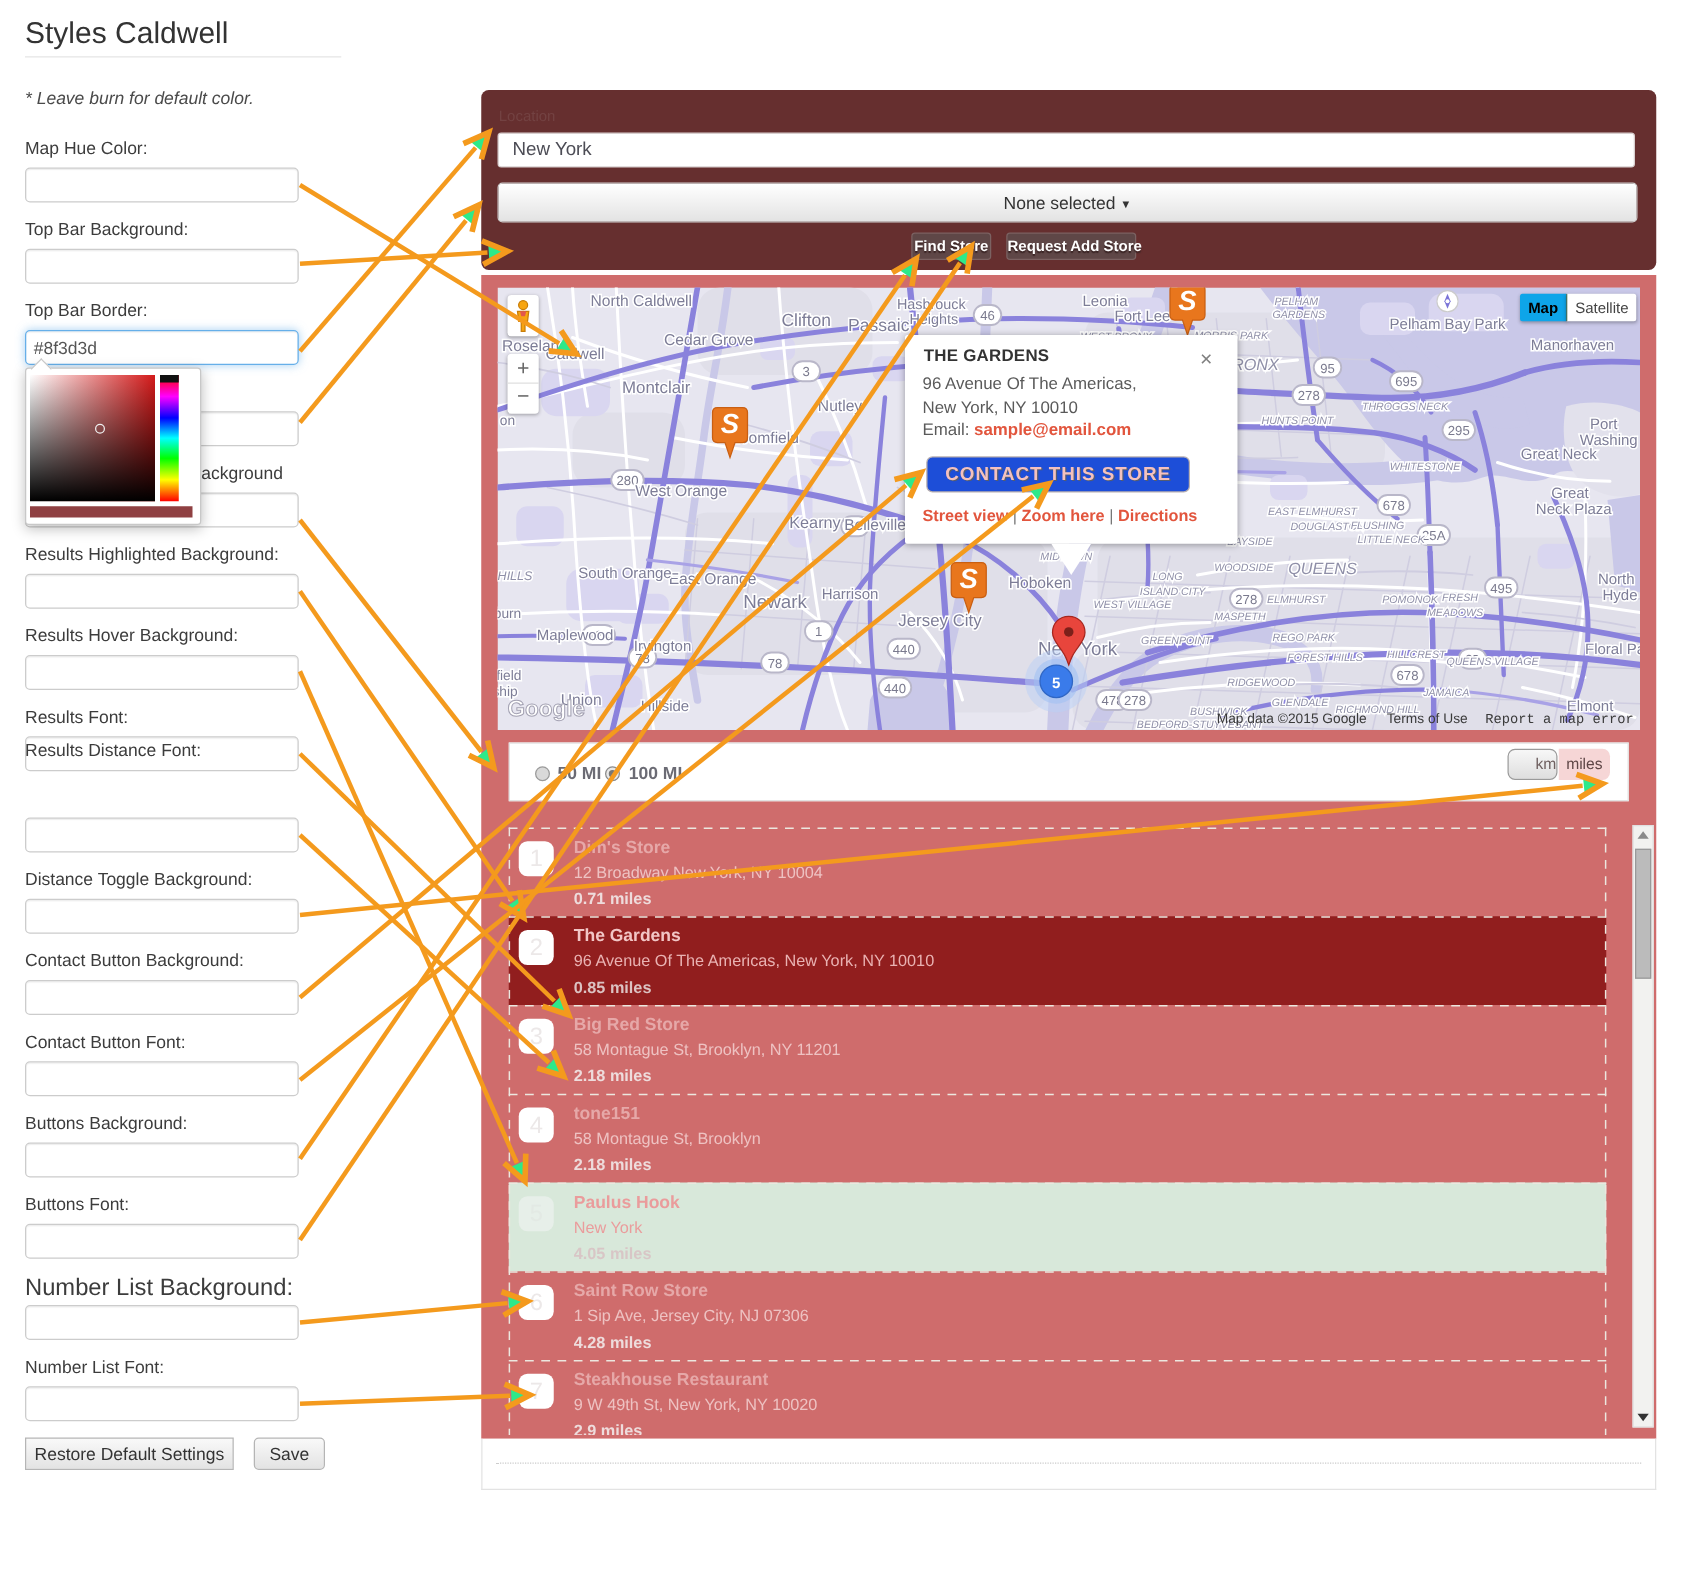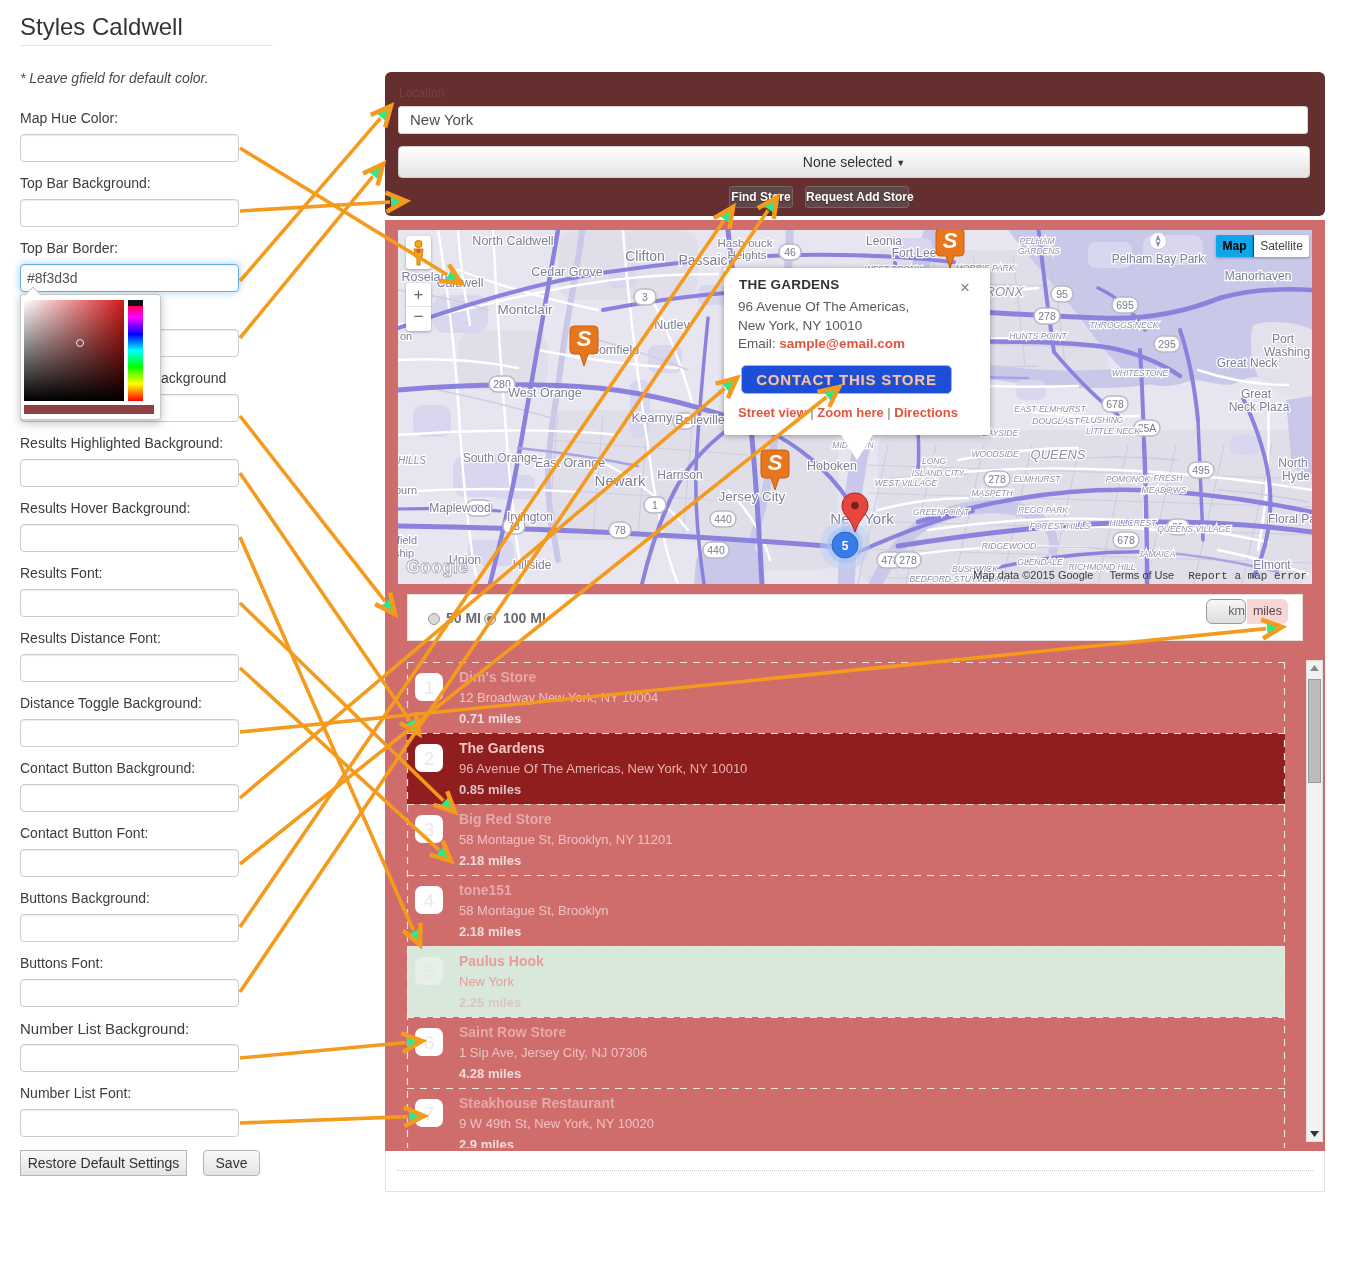--- a/index.html
+++ b/index.html
@@ -1,48 +1,48 @@
 <!DOCTYPE html>
 <html><head><meta charset="utf-8">
 <style>
 *{margin:0;padding:0;box-sizing:content-box;}
 body{width:1360px;height:1272px;position:relative;font-family:"Liberation Sans",sans-serif;background:#fff;overflow:hidden;}
 </style></head>
 <body>
 <div style="position:absolute;left:20px;top:13px;font-size:24px;color:#333;">Styles Caldwell</div>
 <div style="position:absolute;left:20px;top:45px;width:253px;border-top:1px solid #e5e5e5;"></div>
-<div style="position:absolute;left:20px;top:70px;font-size:14px;font-style:italic;color:#4a4a4a;">* Leave gfield for default color.</div>
+<div style="position:absolute;left:20px;top:70px;font-size:14px;font-style:italic;color:#4a4a4a;">* Leave burn for default color.</div>
 <div style="position:absolute;left:20px;top:110px;font-size:14px;color:#3c3c3c;">Map Hue Color:</div>
 <div style="position:absolute;left:20px;top:134px;width:205px;height:26px;background:#fff;border-radius:4px;border:1px solid #ccc;box-shadow:inset 0 1px 1px rgba(0,0,0,.075);font-size:14px;color:#555;padding:0 6px;line-height:26px;"></div>
 <div style="position:absolute;left:20px;top:175px;font-size:14px;color:#3c3c3c;">Top Bar Background:</div>
 <div style="position:absolute;left:20px;top:199px;width:205px;height:26px;background:#fff;border-radius:4px;border:1px solid #ccc;box-shadow:inset 0 1px 1px rgba(0,0,0,.075);font-size:14px;color:#555;padding:0 6px;line-height:26px;"></div>
 <div style="position:absolute;left:20px;top:240px;font-size:14px;color:#3c3c3c;">Top Bar Border:</div>
 <div style="position:absolute;left:20px;top:264px;width:205px;height:26px;background:#fff;border-radius:4px;border:1px solid #66afe9;box-shadow:inset 0 1px 1px rgba(0,0,0,.075),0 0 8px rgba(102,175,233,.6);font-size:14px;color:#555;padding:0 6px;line-height:26px;">#8f3d3d</div>
 <div style="position:absolute;left:20px;top:329px;width:205px;height:26px;background:#fff;border-radius:4px;border:1px solid #ccc;box-shadow:inset 0 1px 1px rgba(0,0,0,.075);font-size:14px;color:#555;padding:0 6px;line-height:26px;"></div>
 <div style="position:absolute;left:161px;top:370px;font-size:14px;color:#3c3c3c;">ackground</div>
 <div style="position:absolute;left:20px;top:394px;width:205px;height:26px;background:#fff;border-radius:4px;border:1px solid #ccc;box-shadow:inset 0 1px 1px rgba(0,0,0,.075);font-size:14px;color:#555;padding:0 6px;line-height:26px;"></div>
 <div style="position:absolute;left:20px;top:435px;font-size:14px;color:#3c3c3c;">Results Highlighted Background:</div>
 <div style="position:absolute;left:20px;top:459px;width:205px;height:26px;background:#fff;border-radius:4px;border:1px solid #ccc;box-shadow:inset 0 1px 1px rgba(0,0,0,.075);font-size:14px;color:#555;padding:0 6px;line-height:26px;"></div>
 <div style="position:absolute;left:20px;top:500px;font-size:14px;color:#3c3c3c;">Results Hover Background:</div>
 <div style="position:absolute;left:20px;top:524px;width:205px;height:26px;background:#fff;border-radius:4px;border:1px solid #ccc;box-shadow:inset 0 1px 1px rgba(0,0,0,.075);font-size:14px;color:#555;padding:0 6px;line-height:26px;"></div>
 <div style="position:absolute;left:20px;top:565px;font-size:14px;color:#3c3c3c;">Results Font:</div>
 <div style="position:absolute;left:20px;top:589px;width:205px;height:26px;background:#fff;border-radius:4px;border:1px solid #ccc;box-shadow:inset 0 1px 1px rgba(0,0,0,.075);font-size:14px;color:#555;padding:0 6px;line-height:26px;"></div>
-<div style="position:absolute;left:20px;top:630px;font-size:14px;color:#3c3c3c;">Results Distance Font:</div>
+<div style="position:absolute;left:20px;top:592px;font-size:14px;color:#3c3c3c;">Results Distance Font:</div>
 <div style="position:absolute;left:20px;top:654px;width:205px;height:26px;background:#fff;border-radius:4px;border:1px solid #ccc;box-shadow:inset 0 1px 1px rgba(0,0,0,.075);font-size:14px;color:#555;padding:0 6px;line-height:26px;"></div>
 <div style="position:absolute;left:20px;top:695px;font-size:14px;color:#3c3c3c;">Distance Toggle Background:</div>
 <div style="position:absolute;left:20px;top:719px;width:205px;height:26px;background:#fff;border-radius:4px;border:1px solid #ccc;box-shadow:inset 0 1px 1px rgba(0,0,0,.075);font-size:14px;color:#555;padding:0 6px;line-height:26px;"></div>
 <div style="position:absolute;left:20px;top:760px;font-size:14px;color:#3c3c3c;">Contact Button Background:</div>
 <div style="position:absolute;left:20px;top:784px;width:205px;height:26px;background:#fff;border-radius:4px;border:1px solid #ccc;box-shadow:inset 0 1px 1px rgba(0,0,0,.075);font-size:14px;color:#555;padding:0 6px;line-height:26px;"></div>
 <div style="position:absolute;left:20px;top:825px;font-size:14px;color:#3c3c3c;">Contact Button Font:</div>
 <div style="position:absolute;left:20px;top:849px;width:205px;height:26px;background:#fff;border-radius:4px;border:1px solid #ccc;box-shadow:inset 0 1px 1px rgba(0,0,0,.075);font-size:14px;color:#555;padding:0 6px;line-height:26px;"></div>
 <div style="position:absolute;left:20px;top:890px;font-size:14px;color:#3c3c3c;">Buttons Background:</div>
 <div style="position:absolute;left:20px;top:914px;width:205px;height:26px;background:#fff;border-radius:4px;border:1px solid #ccc;box-shadow:inset 0 1px 1px rgba(0,0,0,.075);font-size:14px;color:#555;padding:0 6px;line-height:26px;"></div>
 <div style="position:absolute;left:20px;top:955px;font-size:14px;color:#3c3c3c;">Buttons Font:</div>
 <div style="position:absolute;left:20px;top:979px;width:205px;height:26px;background:#fff;border-radius:4px;border:1px solid #ccc;box-shadow:inset 0 1px 1px rgba(0,0,0,.075);font-size:14px;color:#555;padding:0 6px;line-height:26px;"></div>
-<div style="position:absolute;left:20px;top:1020px;font-size:15px;color:#3c3c3c;">Number List Background:</div>
+<div style="position:absolute;left:20px;top:1020px;font-size:19px;color:#3c3c3c;">Number List Background:</div>
 <div style="position:absolute;left:20px;top:1044px;width:205px;height:26px;background:#fff;border-radius:4px;border:1px solid #ccc;box-shadow:inset 0 1px 1px rgba(0,0,0,.075);font-size:14px;color:#555;padding:0 6px;line-height:26px;"></div>
 <div style="position:absolute;left:20px;top:1085px;font-size:14px;color:#3c3c3c;">Number List Font:</div>
 <div style="position:absolute;left:20px;top:1109px;width:205px;height:26px;background:#fff;border-radius:4px;border:1px solid #ccc;box-shadow:inset 0 1px 1px rgba(0,0,0,.075);font-size:14px;color:#555;padding:0 6px;line-height:26px;"></div>
 <div style="position:absolute;height:24px;background:linear-gradient(#f9f9f9,#e3e3e3);border:1px solid #b5b5b5;border-radius:0;font-size:14px;color:#333;text-align:center;line-height:24px;left:20px;top:1150px;width:165px;">Restore Default Settings</div>
 <div style="position:absolute;height:24px;background:linear-gradient(#f9f9f9,#e3e3e3);border:1px solid #b5b5b5;border-radius:4px;font-size:14px;color:#333;text-align:center;line-height:24px;left:203px;top:1150px;width:55px;">Save</div>
 
 <div style="position:absolute;left:385px;top:72px;width:940px;height:144px;background:#662f2f;border-radius:6px;"></div>
 <div style="position:absolute;left:399px;top:86px;font-size:12px;color:#734242;">Location</div>
 <div style="position:absolute;left:398px;top:106px;width:897px;height:26px;background:#fff;border:1px solid #d8cfcf;border-radius:3px;font-size:15px;color:#4c4c55;line-height:26px;padding-left:11px;">New York</div>
 <div style="position:absolute;left:398px;top:146px;width:912px;height:32px;background:linear-gradient(#ffffff,#e3e3e3);border:1px solid #cfcfcf;border-radius:4px;box-sizing:border-box;font-size:14px;color:#333;text-align:center;line-height:31px;">None selected <span style="font-size:9px;position:relative;top:-1px;">▼</span></div>
@@ -76,21 +76,21 @@
     <div style="position:absolute;left:74px;top:198px;font-size:13px;font-weight:bold;color:#eedcdc;">2.18 miles</div>
     <div style="position:absolute;left:22px;top:220px;width:878px;height:71px;background:transparent;"></div>
     <div style="position:absolute;left:30px;top:231px;width:28px;height:28px;background:#fff;border-radius:7px;font-size:19px;color:#ece8e8;text-align:center;line-height:29px;">4</div>
     <div style="position:absolute;left:74px;top:227px;font-size:14px;font-weight:bold;color:#e6a8a8;">tone151</div>
     <div style="position:absolute;left:74px;top:248px;font-size:13px;color:#eec2c2;">58 Montague St, Brooklyn</div>
     <div style="position:absolute;left:74px;top:269px;font-size:13px;font-weight:bold;color:#eedcdc;">2.18 miles</div>
     <div style="position:absolute;left:22px;top:291px;width:878px;height:71px;background:#d8e8da;"></div>
     <div style="position:absolute;left:30px;top:302px;width:28px;height:28px;background:#e7efe9;border-radius:7px;font-size:19px;color:#e3e9e4;text-align:center;line-height:29px;">5</div>
     <div style="position:absolute;left:74px;top:298px;font-size:14px;font-weight:bold;color:#ea9c9c;">Paulus Hook</div>
     <div style="position:absolute;left:74px;top:319px;font-size:13px;color:#ea9c9c;">New York</div>
-    <div style="position:absolute;left:74px;top:340px;font-size:13px;font-weight:bold;color:#d8c6c6;">2.25 miles</div>
+    <div style="position:absolute;left:74px;top:340px;font-size:13px;font-weight:bold;color:#d8c6c6;">4.05 miles</div>
     <div style="position:absolute;left:22px;top:362px;width:878px;height:71px;background:transparent;"></div>
     <div style="position:absolute;left:30px;top:373px;width:28px;height:28px;background:#fff;border-radius:7px;font-size:19px;color:#ece8e8;text-align:center;line-height:29px;">6</div>
     <div style="position:absolute;left:74px;top:369px;font-size:14px;font-weight:bold;color:#e6a8a8;">Saint Row Store</div>
     <div style="position:absolute;left:74px;top:390px;font-size:13px;color:#eec2c2;">1 Sip Ave, Jersey City, NJ 07306</div>
     <div style="position:absolute;left:74px;top:411px;font-size:13px;font-weight:bold;color:#eedcdc;">4.28 miles</div>
     <div style="position:absolute;left:22px;top:433px;width:878px;height:71px;background:transparent;"></div>
     <div style="position:absolute;left:30px;top:444px;width:28px;height:28px;background:#fff;border-radius:7px;font-size:19px;color:#ece8e8;text-align:center;line-height:29px;">7</div>
     <div style="position:absolute;left:74px;top:440px;font-size:14px;font-weight:bold;color:#e6a8a8;">Steakhouse Restaurant</div>
     <div style="position:absolute;left:74px;top:461px;font-size:13px;color:#eec2c2;">9 W 49th St, New York, NY 10020</div>
     <div style="position:absolute;left:74px;top:482px;font-size:13px;font-weight:bold;color:#eedcdc;">2.9 miles</div>

